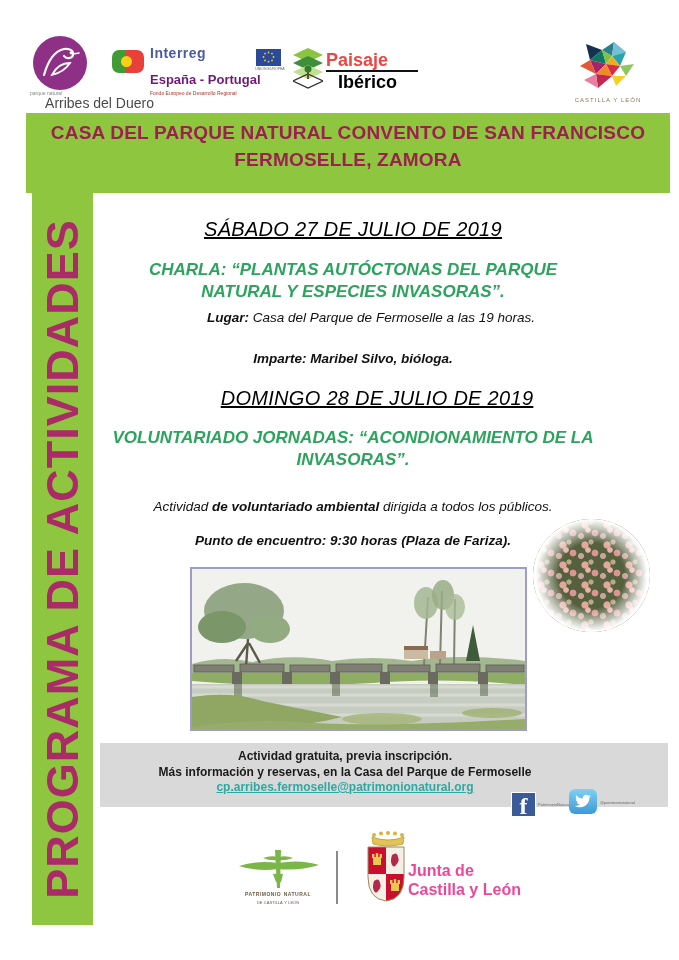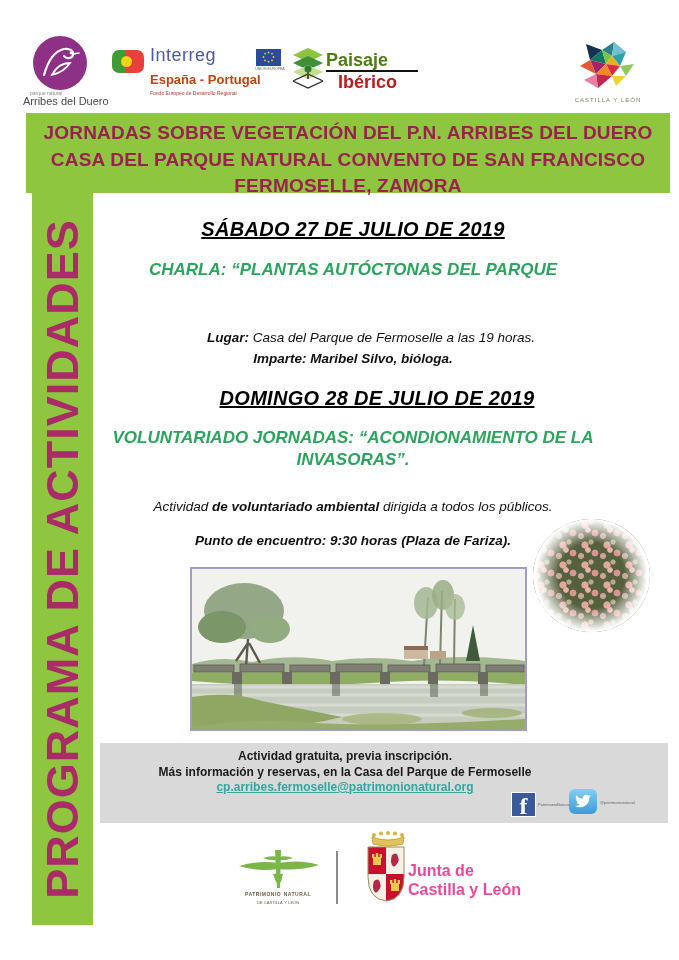--- a/index.html
+++ b/index.html
@@ -8,54 +8,54 @@
     position:relative; width:679px; height:960px; margin:0 auto;
     background:#ffffff; overflow:hidden;
     font-family:"Liberation Sans", sans-serif;
   }
   .abs { position:absolute; }
 
   
   .arribes-circle { left:33px; top:36px; width:54px; height:54px; border-radius:50%;
     background:#8e3186; display:flex; align-items:center; justify-content:center; }
   .arribes-cap-small { left:30px; top:90px; width:70px; font-size:5px; color:#8a8a8a; }
-  .arribes-cap { left:23px; top:95px; width:110px; font-size:11px; color:#4a4a4a; }
+  .arribes-cap { left:44px; top:95px; width:110px; font-size:14px; color:#4a4a4a;text-align:right; }
 
   .interreg-flag { left:112px; top:50px; width:32px; height:23px; border-radius:7px;
     background:linear-gradient(90deg,#3f9c35 0 42%,#e8413c 42%); position:absolute; }
   .interreg-flag::after{ content:""; position:absolute; left:9px; top:6px; width:11px; height:11px;
     border-radius:50%; background:#f7d117; }
-  .interreg-word { left:150px; top:45px; font-size:18px; font-weight:normal; color:#4a5ba6; letter-spacing:0.5px; }
+  .interreg-word { left:150px; top:45px; font-size:14px; font-weight:bold; color:#4a5ba6; letter-spacing:0.5px; }
   .eu-flag { left:256px; top:49px; width:25px; height:17px; background:#2a4b9b; }
   .eu-label { left:250px; top:67px; width:40px; font-size:3.5px; color:#666; text-align:center; }
-  .interreg-sub { left:150px; top:72px; font-size:13px; font-weight:bold; color:#c2410c; }
+  .interreg-sub { left:150px; top:72px; font-size:13px; font-weight:bold; color:#701a75; }
   .interreg-fund { left:150px; top:90px; font-size:5px; color:#b0342c; }
 
   .paisaje-icon { left:293px; top:48px; }
-  .paisaje-t1 { left:326px; top:50px; font-size:18px; font-weight:bold; color:#4d7c0f; }
+  .paisaje-t1 { left:326px; top:50px; font-size:18px; font-weight:bold; color:#ef4444; }
   .paisaje-rule { left:326px; top:70px; width:92px; height:2px; background:#111; }
-  .paisaje-t2 { left:338px; top:72px; font-size:18px; font-weight:bold; color:#b91c1c; }
+  .paisaje-t2 { left:338px; top:72px; font-size:18px; font-weight:bold; color:#000000; }
 
   .cyl-logo { left:568px; top:40px; }
   .cyl-label { left:556px; top:97px; width:104px; text-align:center; font-size:6px;
     letter-spacing:1px; color:#8a7a5a; }
 
   
   .banner { left:26px; top:113px; width:644px; height:80px; background:#8ec63f;
     text-align:center; padding-top:7px; }
   .banner div { font-size:19px; font-weight:bold; color:#9c2150; line-height:26.5px; letter-spacing:0.2px; }
   .sidebar { left:32px; top:193px; width:61px; height:732px; background:#8ec63f; }
   .sidebar-label { left:31px; top:193px; width:732px; height:61px;
     transform-origin:0 0; transform:rotate(-90deg) translateX(-732px);
     text-align:center; line-height:63px; font-size:45px; font-weight:bold;
     color:#ab2a68; letter-spacing:1px; white-space:nowrap; }
 
   
   .maincol { left:93px; width:520px; text-align:center; }
-  .date-head { font-size:20px; font-weight:bold; font-style:italic; color:#000;
+  .date-head { font-size:20px; font-weight:normal; font-style:italic; color:#000;
     text-decoration:underline; letter-spacing:0.3px; }
   .green-head { font-size:17px; font-weight:bold; font-style:italic; color:#2ca45e; line-height:21.5px; }
   .body-line { font-size:13.5px; font-style:italic; color:#111; }
   .b { font-weight:bold; }
 
   
   .flower { left:533px; top:519px; width:117px; height:113px; border-radius:50%;
     background-color:#55603e;
     background-image:
       radial-gradient(circle at 8px 6px,  #e4a79e 3.2px, rgba(0,0,0,0) 4px),
@@ -63,21 +63,21 @@
       radial-gradient(circle at 4px 17px, #caa39a 2.6px, rgba(0,0,0,0) 3.4px),
       radial-gradient(circle at 14px 3px, #b9aa86 2.2px, rgba(0,0,0,0) 3px),
       radial-gradient(circle at 11px 11px,#e7b3ab 2.4px, rgba(0,0,0,0) 3.2px);
     background-size:22px 20px;
   }
   .flower::after { content:""; position:absolute; inset:0; border-radius:50%;
     background:radial-gradient(circle closest-side, rgba(255,255,255,0) 58%, rgba(255,255,255,0.55) 80%, #ffffff 99%); }
   .photo { left:190px; top:567px; width:337px; height:164px; border:2px solid #9e9cc9; background:#eef0ea; }
 
   
-  .graybox { left:100px; top:743px; width:568px; height:80px; background:#d9d9d9; }
+  .graybox { left:100px; top:743px; width:568px; height:64px; background:#d9d9d9; }
   .graybox-text { position:absolute; left:10px; top:6px; width:470px; text-align:center; }
   .graybox-text div { font-size:12px; font-weight:bold; color:#1a1a1a; line-height:15.5px; }
   .email { color:#2fa8a1; }
   .fb-icon { left:511px; top:792px; width:25px; height:25px; background:#3a5a98;
     border:1px solid #ffffff; color:#fff; font-family:"Liberation Serif", serif;
     font-weight:bold; font-size:24px; line-height:26px; text-align:center; overflow:hidden; }
   .fb-cap { left:538px; top:802px; font-size:4px; color:#666; }
   .tw-icon { left:569px; top:789px; width:28px; height:25px; border-radius:6px;
     background:linear-gradient(180deg,#7fd0f2,#3d9ad6); display:flex; align-items:center; justify-content:center; }
   .tw-cap { left:600px; top:800px; font-size:4px; color:#666; }
@@ -157,33 +157,33 @@
       <polygon points="12,26 22,20 28,34" fill="#e25a34"></polygon>
       <polygon points="28,34 38,24 44,36" fill="#f08a24"></polygon>
       <polygon points="28,34 44,36 30,48" fill="#c42652"></polygon>
       <polygon points="16,40 28,34 30,48" fill="#e87ea1"></polygon>
       <polygon points="44,36 58,36 48,46" fill="#f2d12e"></polygon>
     </svg>
   </div>
   <div class="abs cyl-label">CASTILLA Y LEÓN</div>
 
   <div class="abs banner">
-    <div>JORNADAS SOBRE VEGETACIÓN DEL P.N. ARRIBES DEL DUERO</div>
     <div>CASA DEL PARQUE NATURAL CONVENTO DE SAN FRANCISCO</div>
     <div>FERMOSELLE, ZAMORA</div>
   </div>
 
   <div class="abs sidebar"></div>
   <div class="abs sidebar-label">PROGRAMA DE ACTIVIDADES</div>
 
   <div class="abs maincol date-head" style="top:218px;">SÁBADO 27 DE JULIO DE 2019</div>
   <div class="abs maincol green-head" style="top:259px;">
     <div>CHARLA: “PLANTAS AUTÓCTONAS DEL PARQUE</div>
-  </div>
-  <div class="abs maincol body-line" style="top:330px;padding-left:36px;">
+    <div>NATURAL Y ESPECIES  INVASORAS”.</div>
+  </div>
+  <div class="abs maincol body-line" style="top:310px;padding-left:36px;">
     <span class="b">Lugar:</span><span> Casa del Parque de Fermoselle a las 19 horas.</span>
   </div>
   <div class="abs maincol body-line b" style="top:351px;">Imparte: Maribel Silvo, bióloga.</div>
 
   <div class="abs maincol date-head" style="top:387px;padding-left:48px;">DOMINGO 28 DE JULIO DE 2019</div>
   <div class="abs maincol green-head" style="top:427px;">
     <div>VOLUNTARIADO JORNADAS: “ACONDIONAMIENTO DE LA</div>
     <div>INVASORAS”.</div>
   </div>
   <div class="abs maincol body-line" style="top:499px;">

